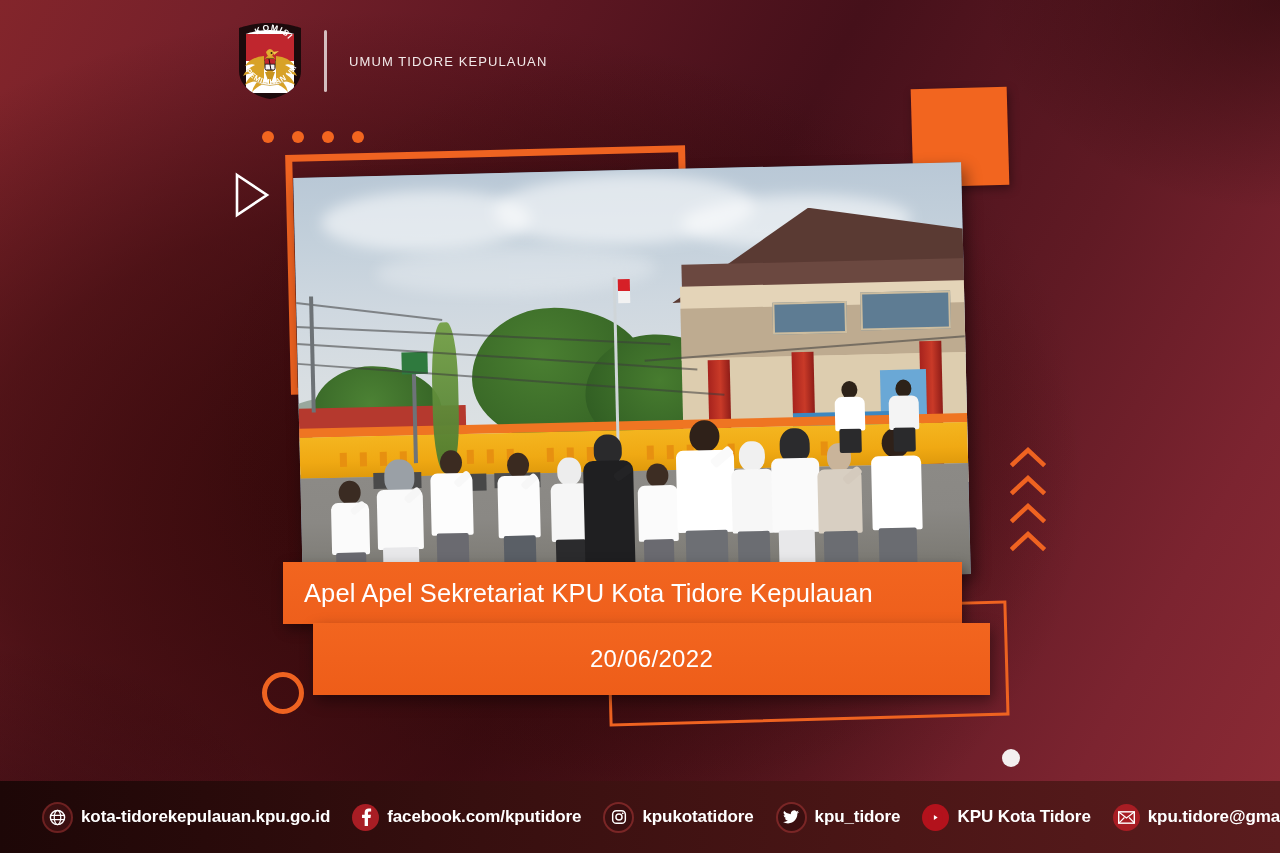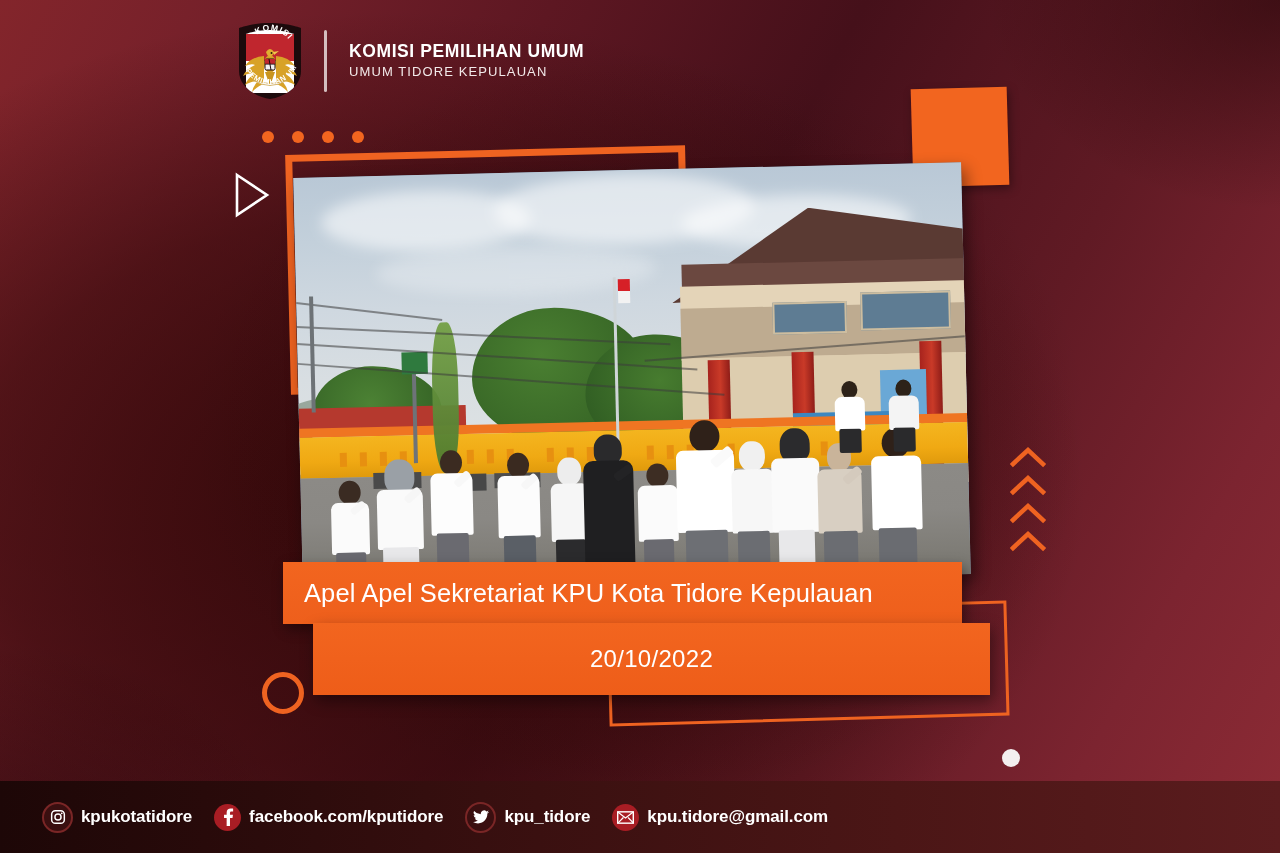--- a/index.html
+++ b/index.html
@@ -182,21 +182,20 @@
           <textPath href="#arcTop" startOffset="22%">KOMISI</textPath>
         </text>
         <path id="arcBot" d="M11 45 A29 29 0 0 0 65 45" fill="none"></path>
         <text font-size="7.6" font-weight="bold" fill="#ffffff" font-family="Liberation Sans, sans-serif" letter-spacing=".6">
           <textPath href="#arcBot" startOffset="8%">PEMILIHAN UMUM</textPath>
         </text>
       </svg>
     </div>
     <div class="divider"></div>
     <div class="htext">
-      <div class="l1">KOMISI PEMILIHAN UMUM</div>
       <div class="l2">UMUM TIDORE KEPULAUAN</div>
     </div>
   </div>
 
   <div class="dot-row">
     <i></i>
     <i></i>
     <i></i>
     <i></i>
   </div>
@@ -380,55 +379,74 @@
         <div class="p-body" style="top:16px;width:30px;height:34px;background:#f4f4f4;"></div>
         <div class="p-legs" style="top:48px;width:22px;height:24px;background:#2a2a2c;"></div>
       </div>
     </div>
   </div>
 
   <div id="title-bar">
     <div class="t">Apel Apel Sekretariat KPU Kota Tidore Kepulauan</div>
   </div>
   <div id="date-bar">
-    <div class="d">20/10/2022</div>
+    <div class="d">20/06/2022</div>
   </div>
 
   <div id="footer">
 
+    <div class="fitem">
+      <div class="fico" style="background:#3a0f10;border:2px solid #6d2121;">
+        <svg width="17" height="17" viewBox="0 0 24 24">
+            <circle cx="12" cy="12" r="10" fill="none" stroke="#fff" stroke-width="2"></circle>
+            <ellipse cx="12" cy="12" rx="4.6" ry="10" fill="none" stroke="#fff" stroke-width="1.7"></ellipse>
+            <path d="M2.3 9h19.4M2.3 15h19.4" stroke="#fff" stroke-width="1.7"></path>
+          </svg>
+      </div>
+      <div class="flabel">kota-tidorekepulauan.kpu.go.id</div>
+    </div>
+
+    <div class="fitem">
+      <div class="fico" style="background:#a81d24;">
+        <svg width="14" height="18" viewBox="0 0 14 20">
+            <path d="M9.2 20V11h2.8l.5-3.4H9.2V5.5c0-1 .3-1.7 1.7-1.7h1.8V.8C12.4.7 11.3.6 10 .6 7.3.6 5.5 2.2 5.5 5.2v2.4H2.6V11h2.9v9z" fill="#fff"></path>
+          </svg>
+      </div>
+      <div class="flabel">facebook.com/kputidore</div>
+    </div>
 
     <div class="fitem">
       <div class="fico" style="background:#3a0f10;border:2px solid #7a2626;">
         <svg width="16" height="16" viewBox="0 0 24 24">
             <rect x="2.5" y="2.5" width="19" height="19" rx="5.5" fill="none" stroke="#fff" stroke-width="2.2"></rect>
             <circle cx="12" cy="12" r="4.6" fill="none" stroke="#fff" stroke-width="2.2"></circle>
             <circle cx="17.6" cy="6.5" r="1.4" fill="#fff"></circle>
           </svg>
       </div>
       <div class="flabel">kpukotatidore</div>
     </div>
 
     <div class="fitem">
-      <div class="fico" style="background:#a81d24;">
-        <svg width="14" height="18" viewBox="0 0 14 20">
-            <path d="M9.2 20V11h2.8l.5-3.4H9.2V5.5c0-1 .3-1.7 1.7-1.7h1.8V.8C12.4.7 11.3.6 10 .6 7.3.6 5.5 2.2 5.5 5.2v2.4H2.6V11h2.9v9z" fill="#fff"></path>
-          </svg>
-      </div>
-      <div class="flabel">facebook.com/kputidore</div>
-    </div>
-
-    <div class="fitem">
       <div class="fico" style="background:#3a0f10;border:2px solid #7a2626;">
         <svg width="16" height="14" viewBox="0 0 24 20">
             <path d="M24 2.4a9.6 9.6 0 0 1-2.8.8A4.9 4.9 0 0 0 23.3.4a9.7 9.7 0 0 1-3.1 1.2A4.9 4.9 0 0 0 11.8 6a13.9 13.9 0 0 1-10.1-5 4.9 4.9 0 0 0 1.5 6.5A4.8 4.8 0 0 1 1 6.9v.1a4.9 4.9 0 0 0 3.9 4.8 4.9 4.9 0 0 1-2.2.1 4.9 4.9 0 0 0 4.6 3.4A9.8 9.8 0 0 1 0 17.4a13.9 13.9 0 0 0 7.5 2.2c9.1 0 14-7.5 14-14v-.7A9.9 9.9 0 0 0 24 2.4z" fill="#fff"></path>
           </svg>
       </div>
       <div class="flabel">kpu_tidore</div>
     </div>
 
+    <div class="fitem">
+      <div class="fico" style="background:#b3121c;">
+        <svg width="15" height="11" viewBox="0 0 22 16">
+            <rect x="0.5" y="0.5" width="21" height="15" rx="4" fill="#b3121c"></rect>
+            <path d="M8.6 4.3l5.6 3.7-5.6 3.7z" fill="#fff"></path>
+          </svg>
+      </div>
+      <div class="flabel">KPU Kota Tidore</div>
+    </div>
 
     <div class="fitem">
       <div class="fico" style="background:#a81d24;">
         <svg width="17" height="13" viewBox="0 0 24 18">
             <rect x="1" y="1" width="22" height="16" fill="none" stroke="#fff" stroke-width="2"></rect>
             <path d="M1.6 1.6L12 9.6 22.4 1.6M1.6 16.6L9 9M23 16.6L15.6 9" stroke="#fff" stroke-width="1.7" fill="none"></path>
           </svg>
       </div>
       <div class="flabel">kpu.tidore@gmail.com</div>
     </div>

